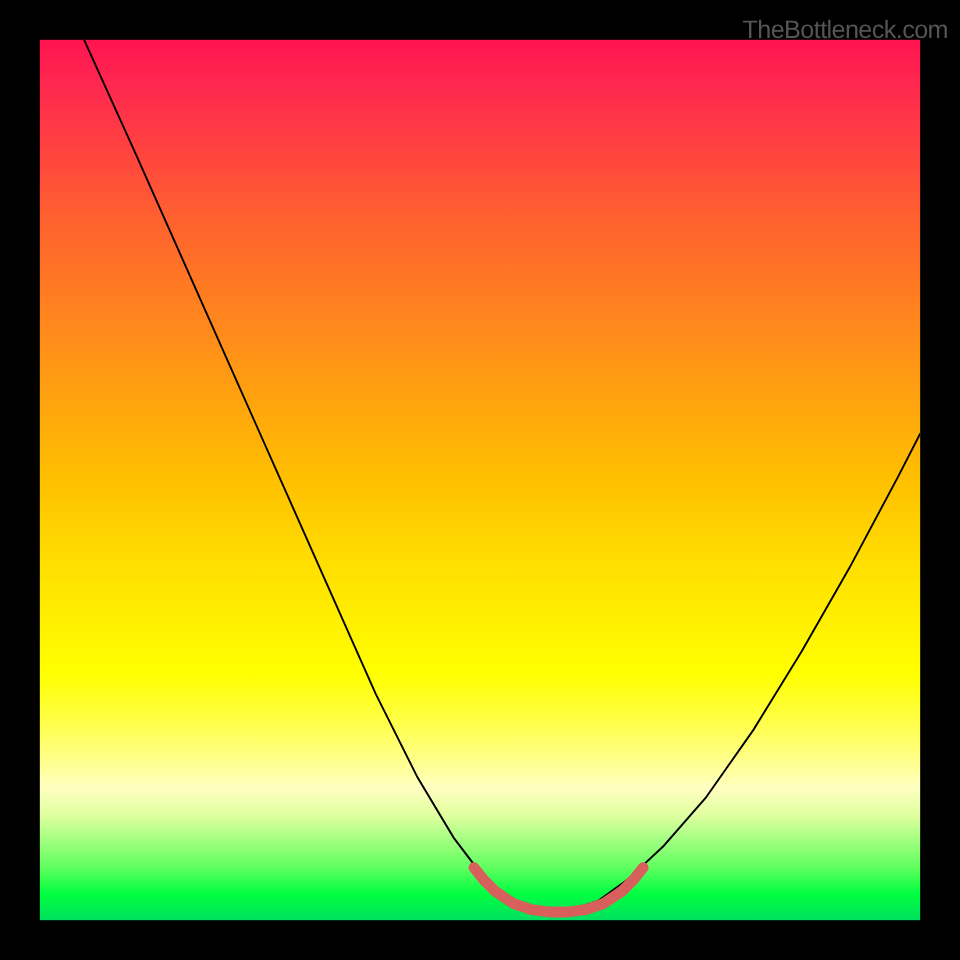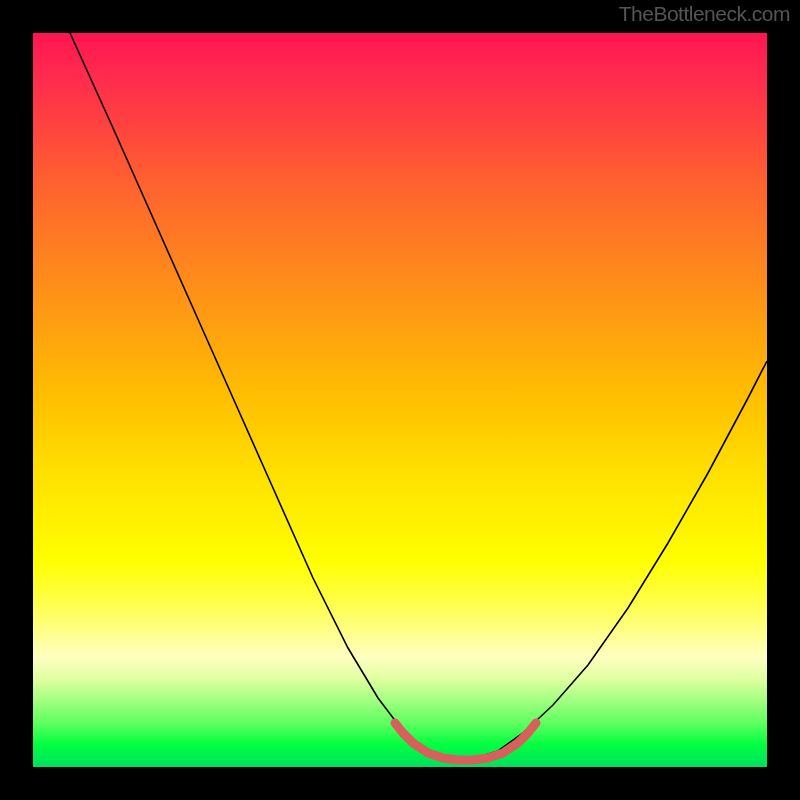--- a/index.html
+++ b/index.html
@@ -39,21 +39,21 @@
       #ffff90 82%,
       #ffffc0 85%,
       #e0ffa0 88%,
       #a0ff80 91%,
       #60ff60 94%,
       #00ff40 97%,
       #00e060 100%);
   }
   .watermark {
     position: absolute;
-    top: 2px;
+    top: 14px;
     right: 10px;
     color: #555555;
     font-size: 21px;
     font-weight: normal;
     letter-spacing: -0.5px;
     z-index: 10;
   }
   .curve-svg {
     position: absolute;
     left: 0;

